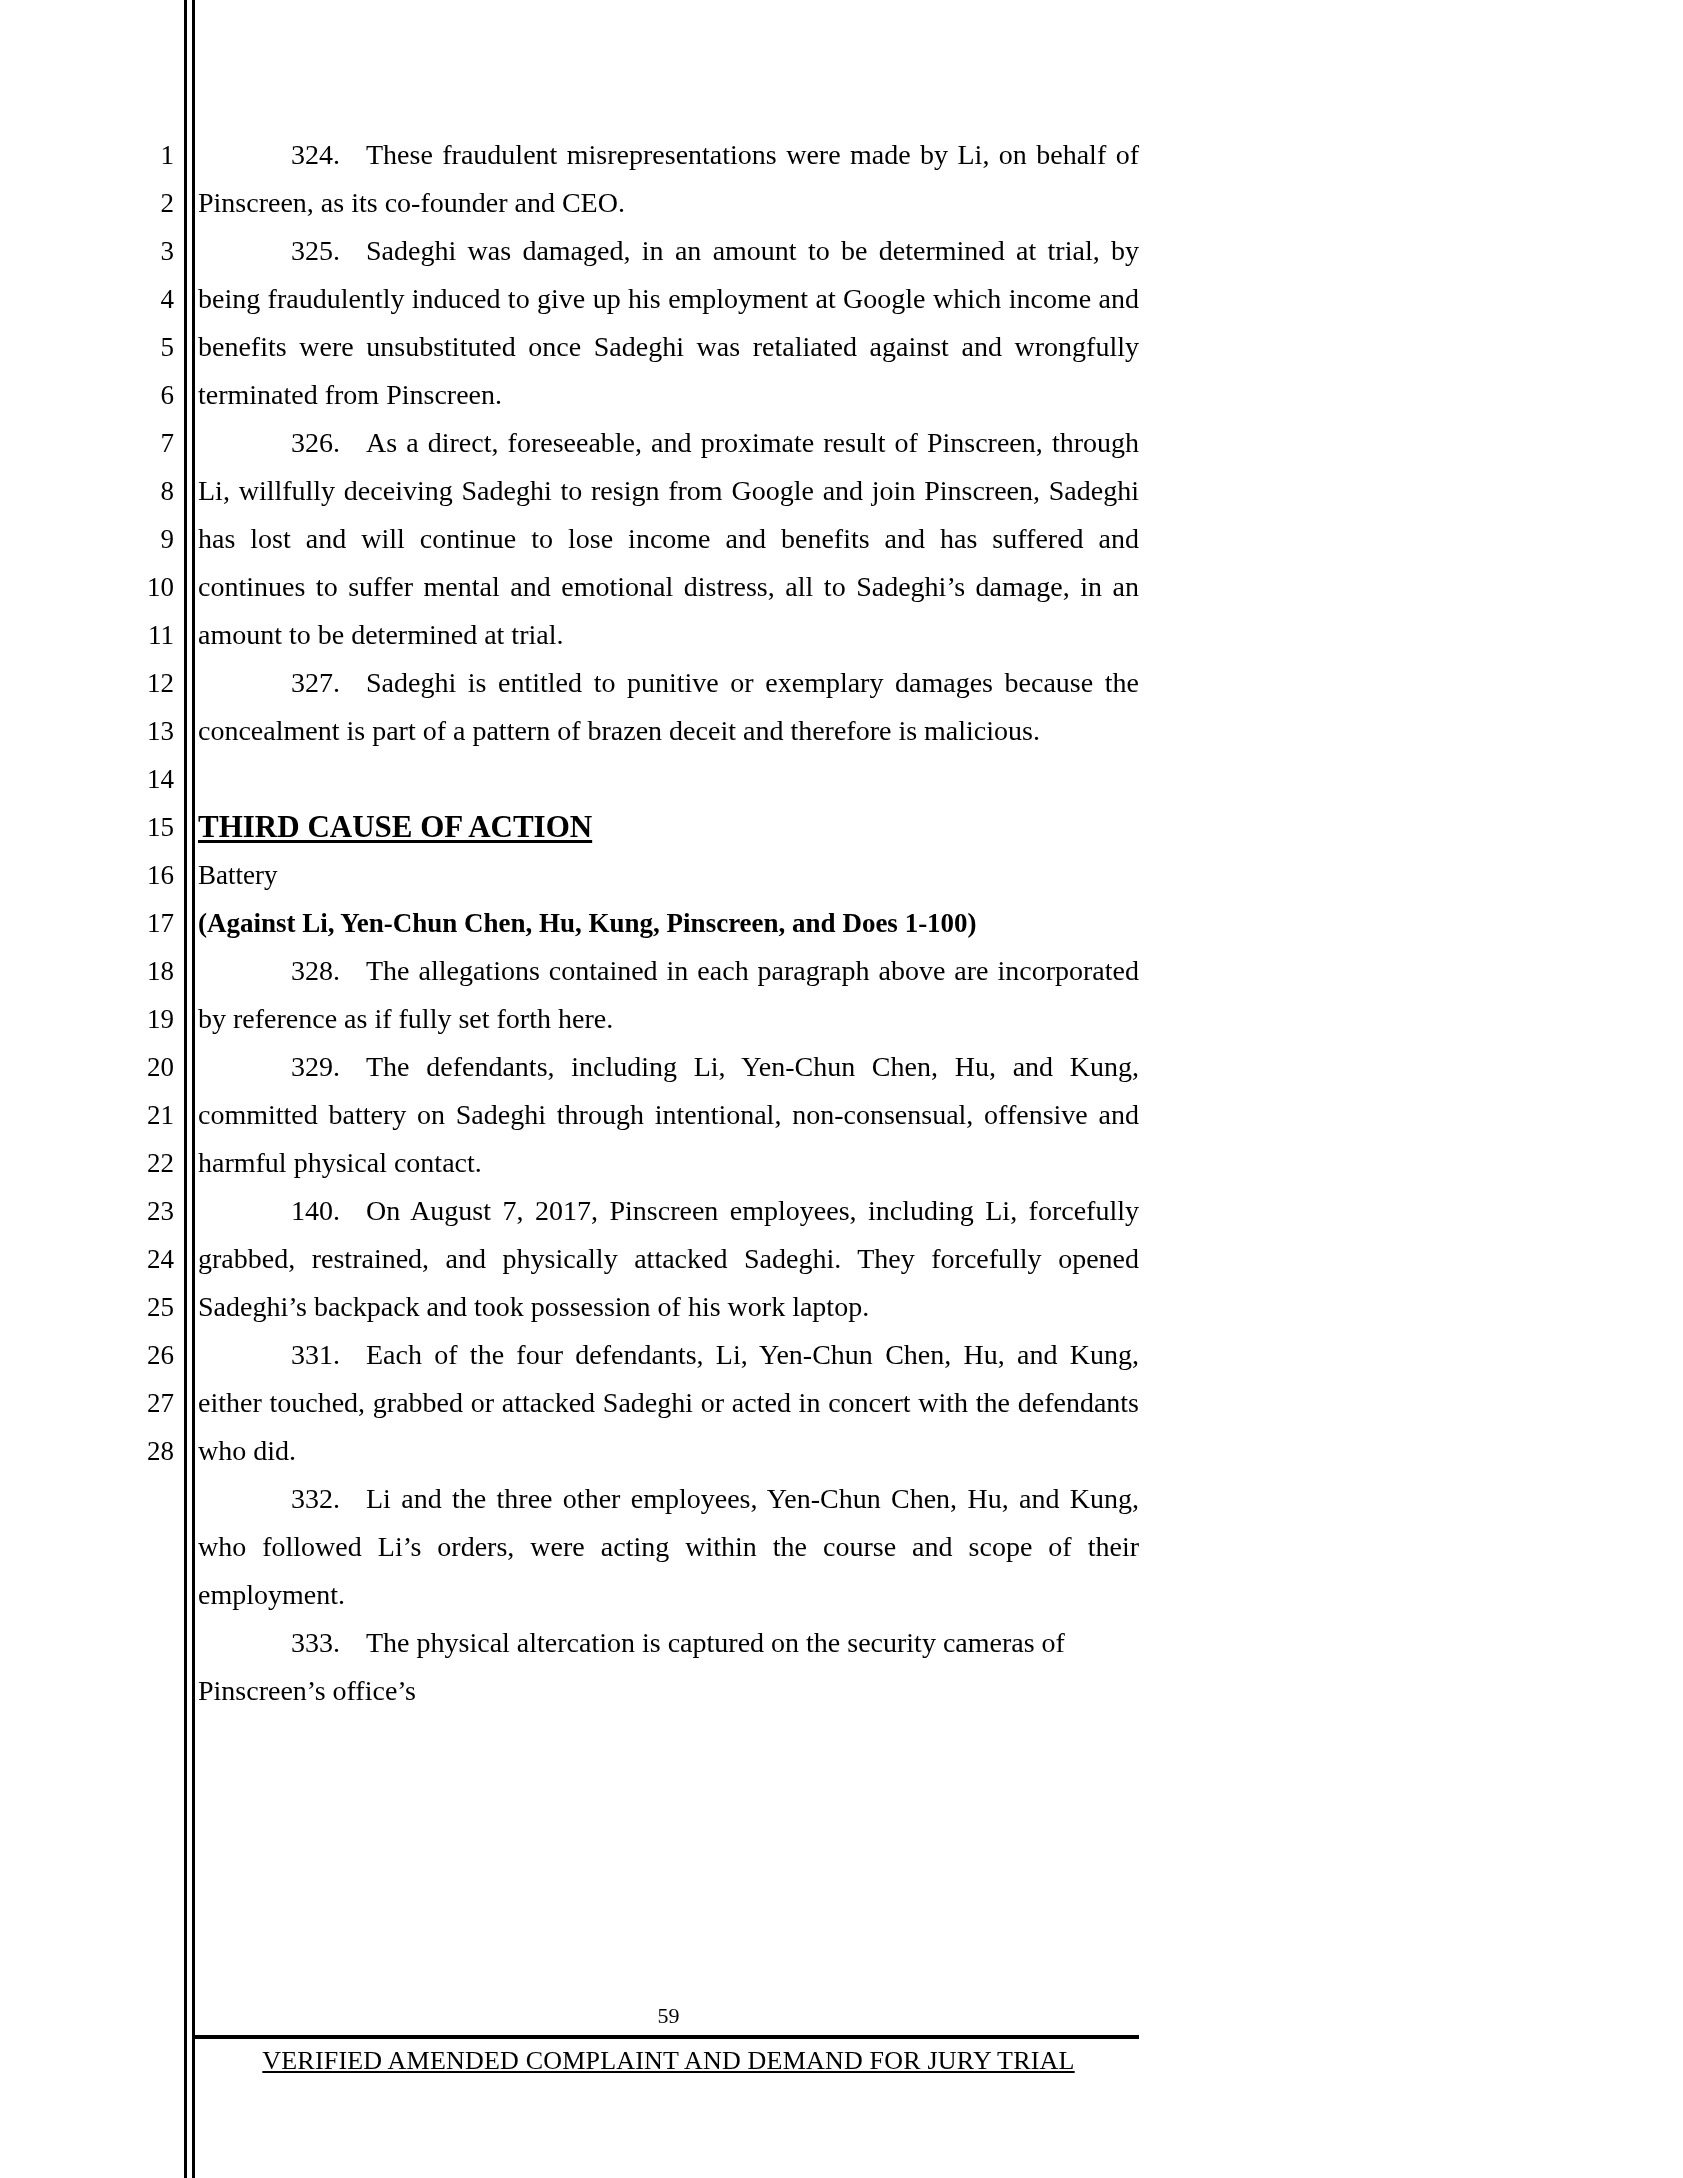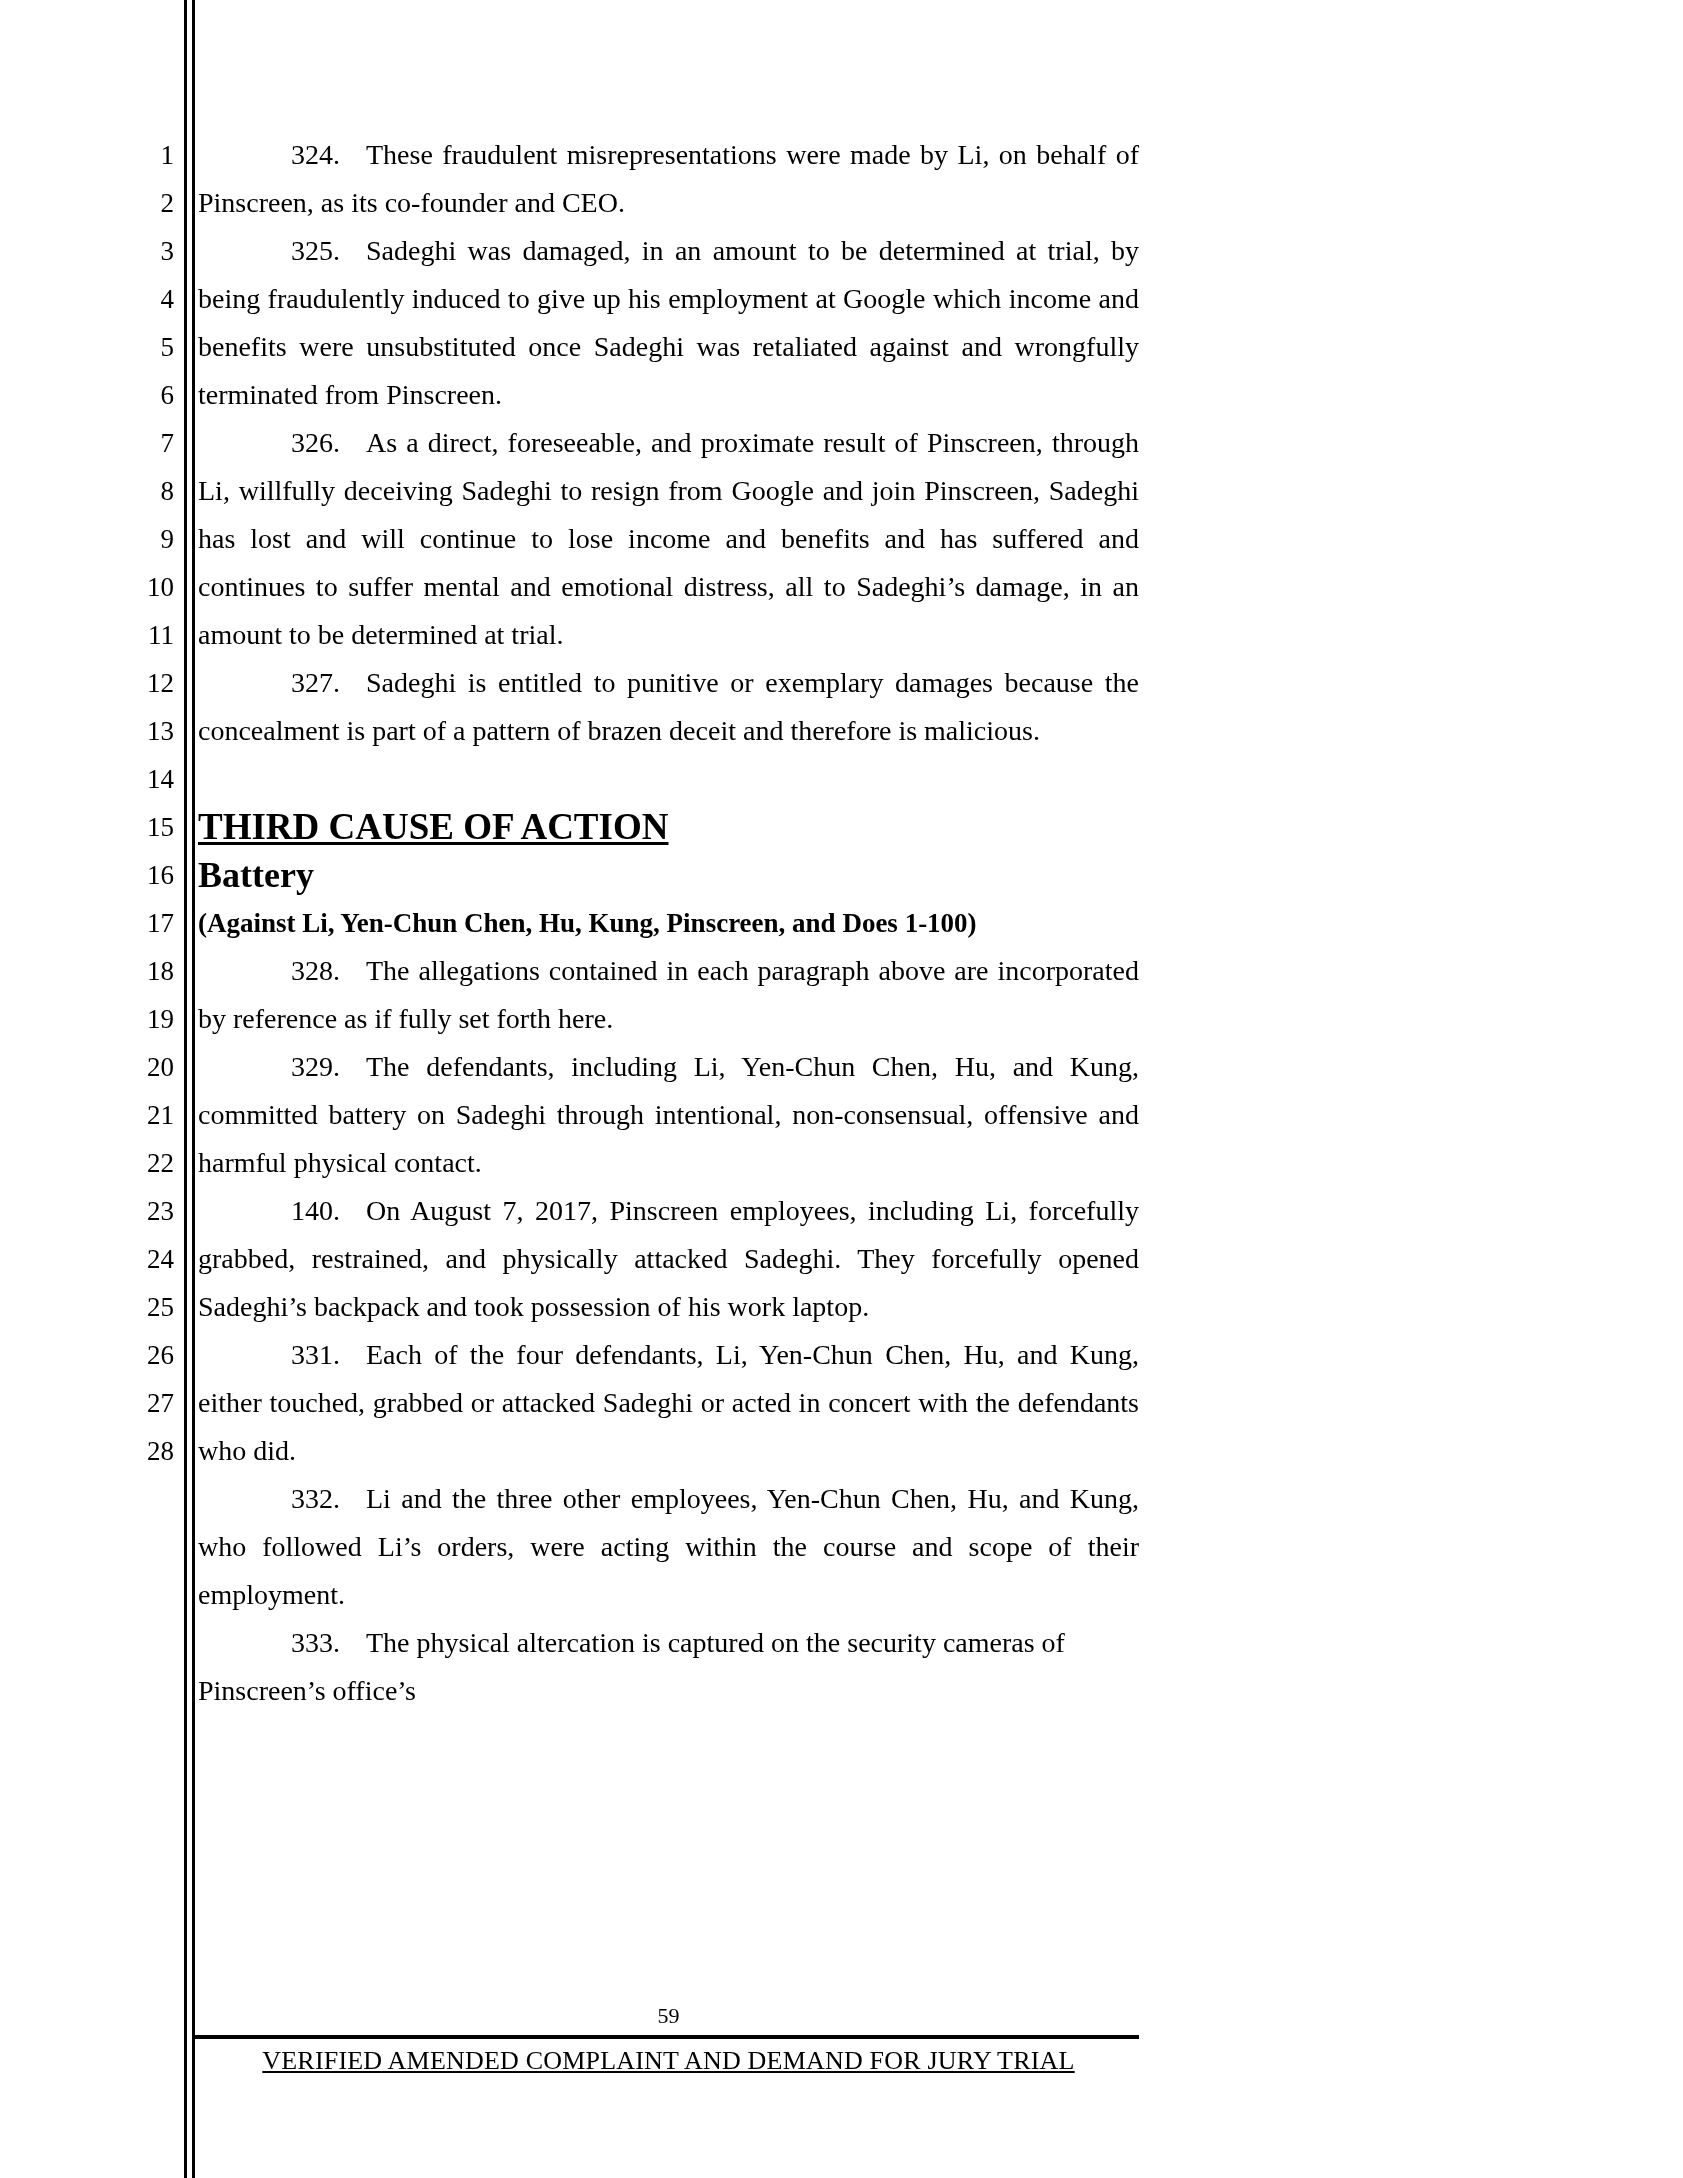--- a/index.html
+++ b/index.html
@@ -76,30 +76,30 @@
   }
   .body p:last-child {
     text-align: left;
   }
 
   
   .heading-main {
     margin: 0;
     text-align: center;
     font-weight: bold;
-    font-size: 37px;
+    font-size: 31px;
     line-height: 48px;
     text-decoration: underline;
     text-underline-offset: 3px;
   }
   .heading-sub {
     margin: 0;
     text-align: center;
-    font-weight: bold;
-    font-size: 36px;
+    font-weight: normal;
+    font-size: 27px;
     line-height: 48px;
   }
   .heading-parties {
     margin: 0;
     text-align: center;
     font-weight: bold;
     font-size: 27px;
     line-height: 48px;
   }
 

